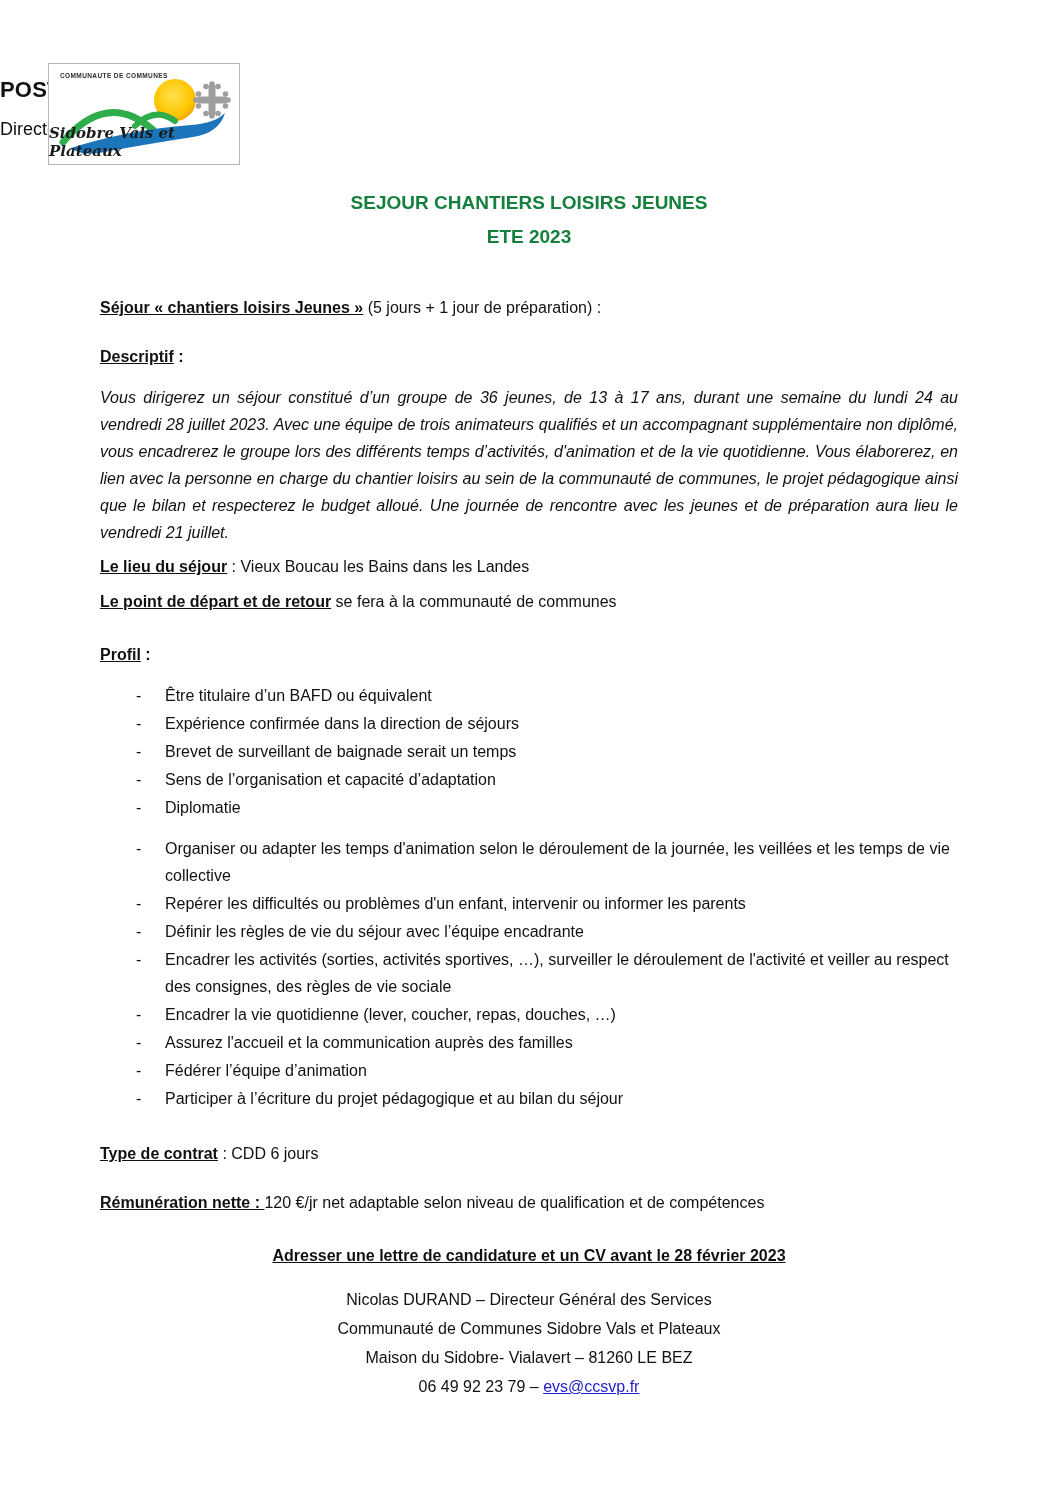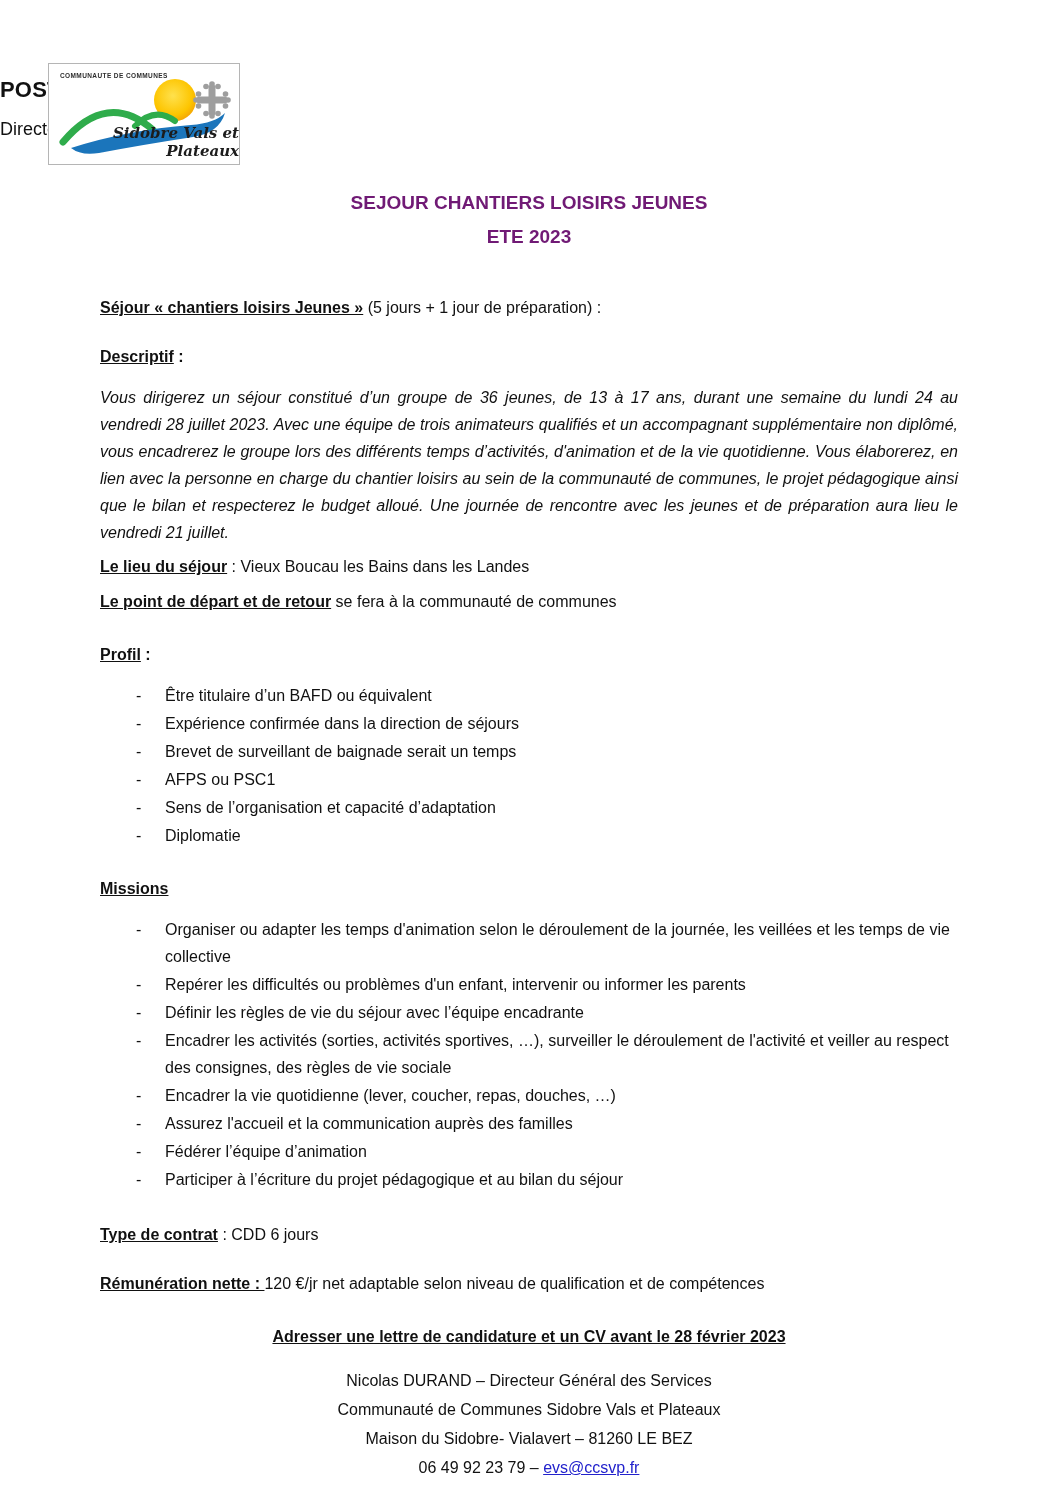--- a/index.html
+++ b/index.html
@@ -17,34 +17,34 @@
     position:absolute; left:48px; top:63px;
     width:192px; height:102px;
     border:1px solid #b5b5b5; background:#fff;
   }
   .logo-small-text {
     position:absolute; left:11px; top:8px;
     font-size:6.5px; font-weight:bold; letter-spacing:.4px; color:#2d2d2d;
   }
   .logo-script {
     position:absolute; left:0; right:0; bottom:4px;
-    text-align:right;
+    text-align:left;
     font-family:"DejaVu Serif","Liberation Serif",serif;
     font-style:italic; font-weight:bold; font-size:15px; color:#1c1c1c;
   }
   .logo svg { position:absolute; left:0; top:0; }
 
   
   .header-center { padding-top:76px; }
   .doc-title   { font-size:22px; font-weight:bold; line-height:28px; letter-spacing:.2px; }
   .doc-subtitle{ font-size:18px; line-height:26px; margin-top:12px; }
 
   .green-title {
     margin-top:44px; text-align:center;
-    color:#701a75; font-weight:bold; font-size:19px; line-height:34px;
+    color:#15803d; font-weight:bold; font-size:19px; line-height:34px;
   }
 
   
   .content { margin:0 100px; }
   .line { line-height:27px; }
   .bu  { font-weight:bold; text-decoration:underline; }
   .sb-u{ font-weight:600; text-decoration:underline; }
 
   .intro          { margin-top:40px; }
   .descriptif-head{ margin-top:22px; }
@@ -151,28 +151,24 @@
   </div>
 
   <div class="section-head line">
     <span class="bu">Profil</span><span style="font-weight:bold"> :</span>
   </div>
 
   <ul class="dash-list">
     <li><span>Être titulaire d’un BAFD ou équivalent</span></li>
     <li><span>Expérience confirmée dans la direction de séjours</span></li>
     <li><span>Brevet de surveillant de baignade serait un temps</span></li>
-    <li><span>AFPS ou PSC1</span></li>
     <li><span>Sens de l’organisation et capacité d’adaptation</span></li>
     <li><span>Diplomatie</span></li>
   </ul>
 
-  <div class="section-head line">
-    <span class="bu">Missions</span>
-  </div>
 
   <ul class="dash-list">
     <li><span>Organiser ou adapter les temps d'animation selon le déroulement de la journée, les veillées et les temps de vie collective</span></li>
     <li><span>Repérer les difficultés ou problèmes d'un enfant, intervenir ou informer les parents</span></li>
     <li><span>Définir les règles de vie du séjour avec l’équipe encadrante</span></li>
     <li><span>Encadrer les activités (sorties, activités sportives, …), surveiller le déroulement de l'activité et veiller au respect des consignes, des règles de vie sociale</span></li>
     <li><span>Encadrer la vie quotidienne (lever, coucher, repas, douches, …)</span></li>
     <li><span>Assurez l'accueil et la communication auprès des familles</span></li>
     <li><span>Fédérer l’équipe d’animation</span></li>
     <li><span>Participer à l’écriture du projet pédagogique et au bilan du séjour</span></li>

